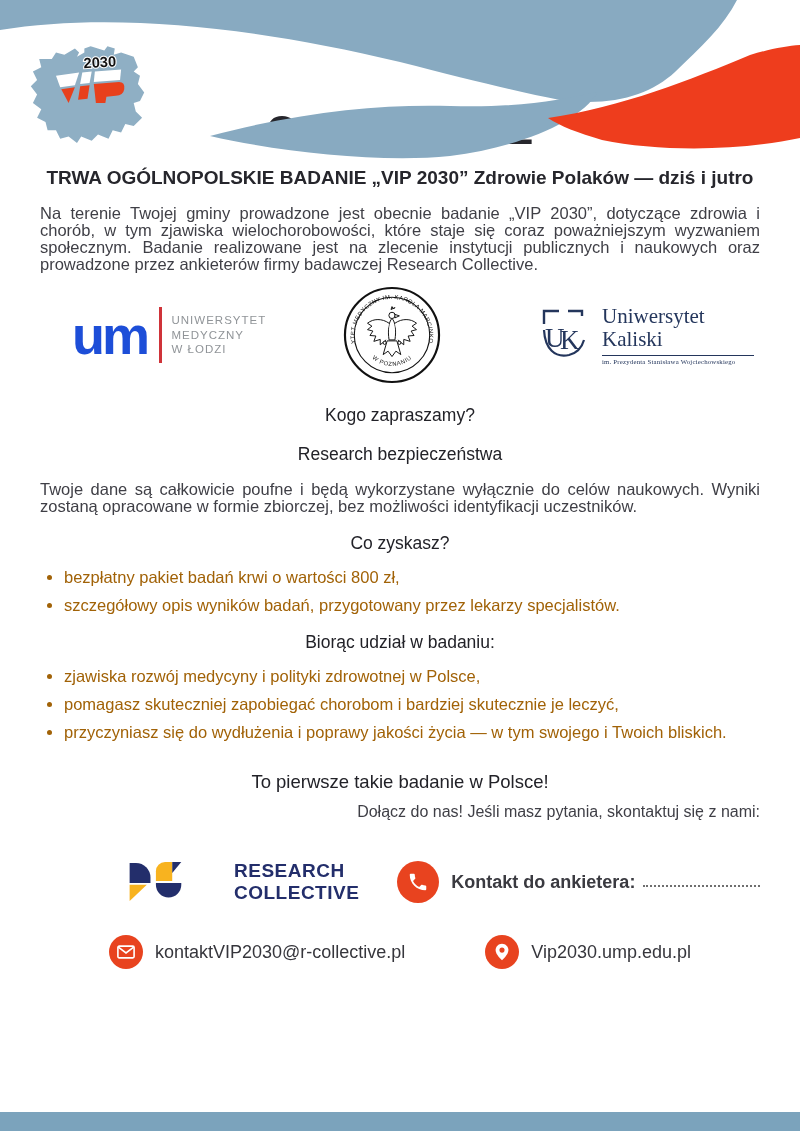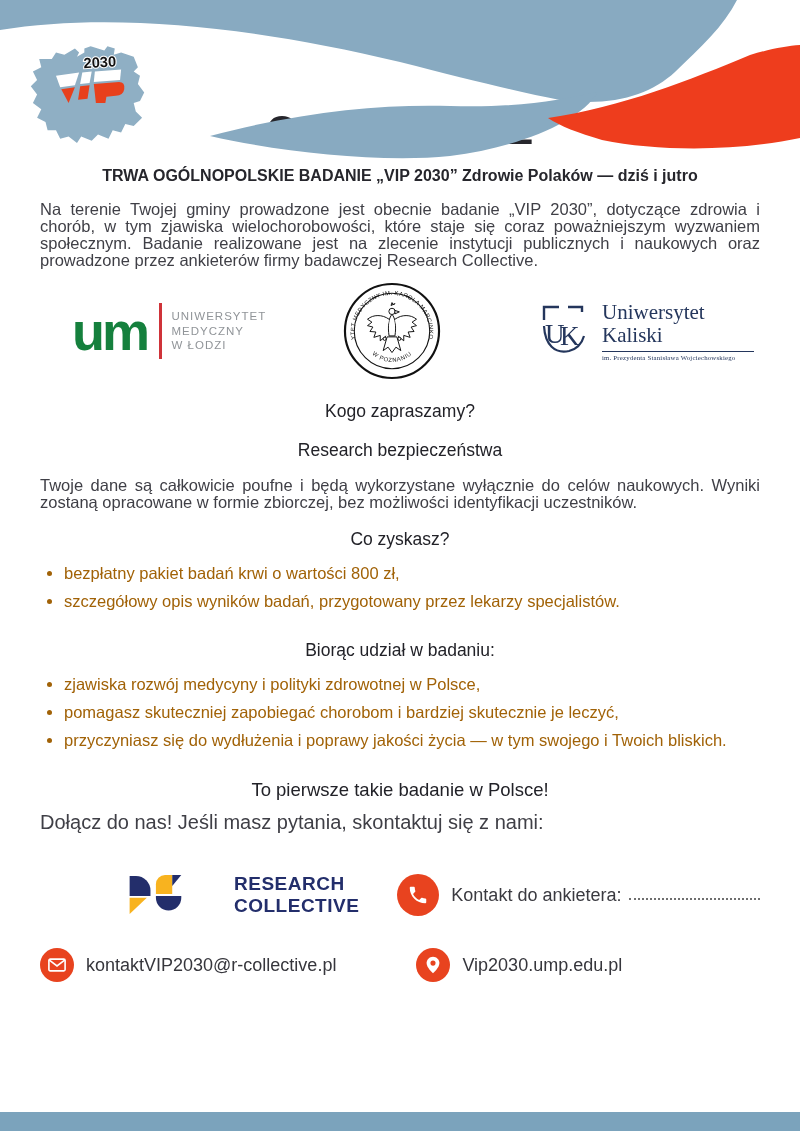--- a/index.html
+++ b/index.html
@@ -14,45 +14,45 @@
   .bottom-bar { position:absolute; bottom:0; left:0; width:800px; height:19px; background:#7ba3bc; }
   
   .vip-logo { position:absolute; top:40px; left:24px; width:148px; height:126px; }
   
   .title {
     margin:108px 40px 0; text-align:center;
     font-size:40px; font-weight:800; letter-spacing:0.5px; color:#26262c;
   }
   .subtitle {
     margin:14px 40px 12px; text-align:center;
-    font-size:16px; font-weight:700; color:#26262c;
+    font-size:19px; font-weight:700; color:#26262c;
   }
   .para {
     margin:16px 40px 0; text-align:justify;
     font-size:16.5px; line-height:17px; color:#3f3f46;
   }
   .section-h {
     margin:18px 40px 0; text-align:center;
     font-size:17.5px; font-weight:400; color:#222228;
   }
-  .section-h.tight { margin-top:26px; }
+  .section-h.tight { margin-top:14px; }
   ul.blist { margin:10px 40px 0 46px; padding-left:18px; }
   ul.blist li {
     font-size:16.5px; line-height:26px; color:#a16207; margin-bottom:2px;
   }
   .closing-line {
-    margin:10px 40px 0; text-align:left; font-size:20px; color:#3f3f46;
+    margin:10px 40px 0; text-align:right; font-size:16px; color:#3f3f46;
   }
   
   .logos-row {
     margin:10px 40px 0; display:flex; align-items:center;
     justify-content:space-between; height:104px;
   }
   .um-logo { display:flex; align-items:center; margin-left:32px; }
-  .um-mark { font-size:54px; font-weight:800; letter-spacing:-3px; color:#15803d; line-height:0.9; padding-right:12px; }
+  .um-mark { font-size:54px; font-weight:800; letter-spacing:-3px; color:#1d4ed8; line-height:0.9; padding-right:12px; }
   .um-div { width:2.5px; height:56px; background:#cf3339; }
   .um-text { padding-left:10px; font-size:11.5px; letter-spacing:1px; color:#909498; line-height:1.3; }
   .seal { width:98px; height:98px; margin-right:14px; }
   .uk-logo { display:flex; align-items:center; margin-right:6px; }
   .uk-crest { width:60px; height:62px; }
   .uk-text { margin-left:10px; font-family:"Liberation Serif", serif; color:#24365c; }
   .uk-name { font-size:21px; line-height:1.08; }
   .uk-rule { width:152px; border-top:1.5px solid #24365c; margin-top:5px; }
   .uk-sub { font-size:6.8px; margin-top:2px; letter-spacing:0.2px; }
   
@@ -64,26 +64,26 @@
   .rc-name {
     margin-left:12px; font-size:19px; font-weight:800; letter-spacing:0.5px;
     color:#232e6b; line-height:1.15;
   }
   .phone-wrap { margin-left:38px; display:flex; align-items:center; flex:1; }
   .circle-icon {
     width:42px; height:42px; border-radius:50%; background:#e8431f;
     display:flex; align-items:center; justify-content:center; flex:0 0 auto;
   }
   .circle-icon.small { width:34px; height:34px; }
-  .contact-label { margin-left:12px; font-size:18px; color:#3a3a40; white-space:nowrap; }
+  .contact-label { margin-left:12px; font-size:18px; color:#3a3a40; white-space:nowrap;font-weight:bold; }
   .dotted-leader {
     flex:1; border-bottom:2px dotted #6f6f6f; margin:0 0 5px 8px; height:14px;
   }
   .footer-row {
-    margin:30px 40px 0; display:flex; gap:80px;
+    margin:30px 40px 0; display:flex; justify-content:center; gap:80px;
   }
   .footer-item { display:flex; align-items:center; }
   .footer-item .txt { margin-left:12px; font-size:18px; color:#36363c; }
 </style>
 </head>
 <body>
 
 <div class="page">
 
   <svg class="top-waves" viewBox="0 0 800 200" preserveAspectRatio="none" aria-hidden="true">

